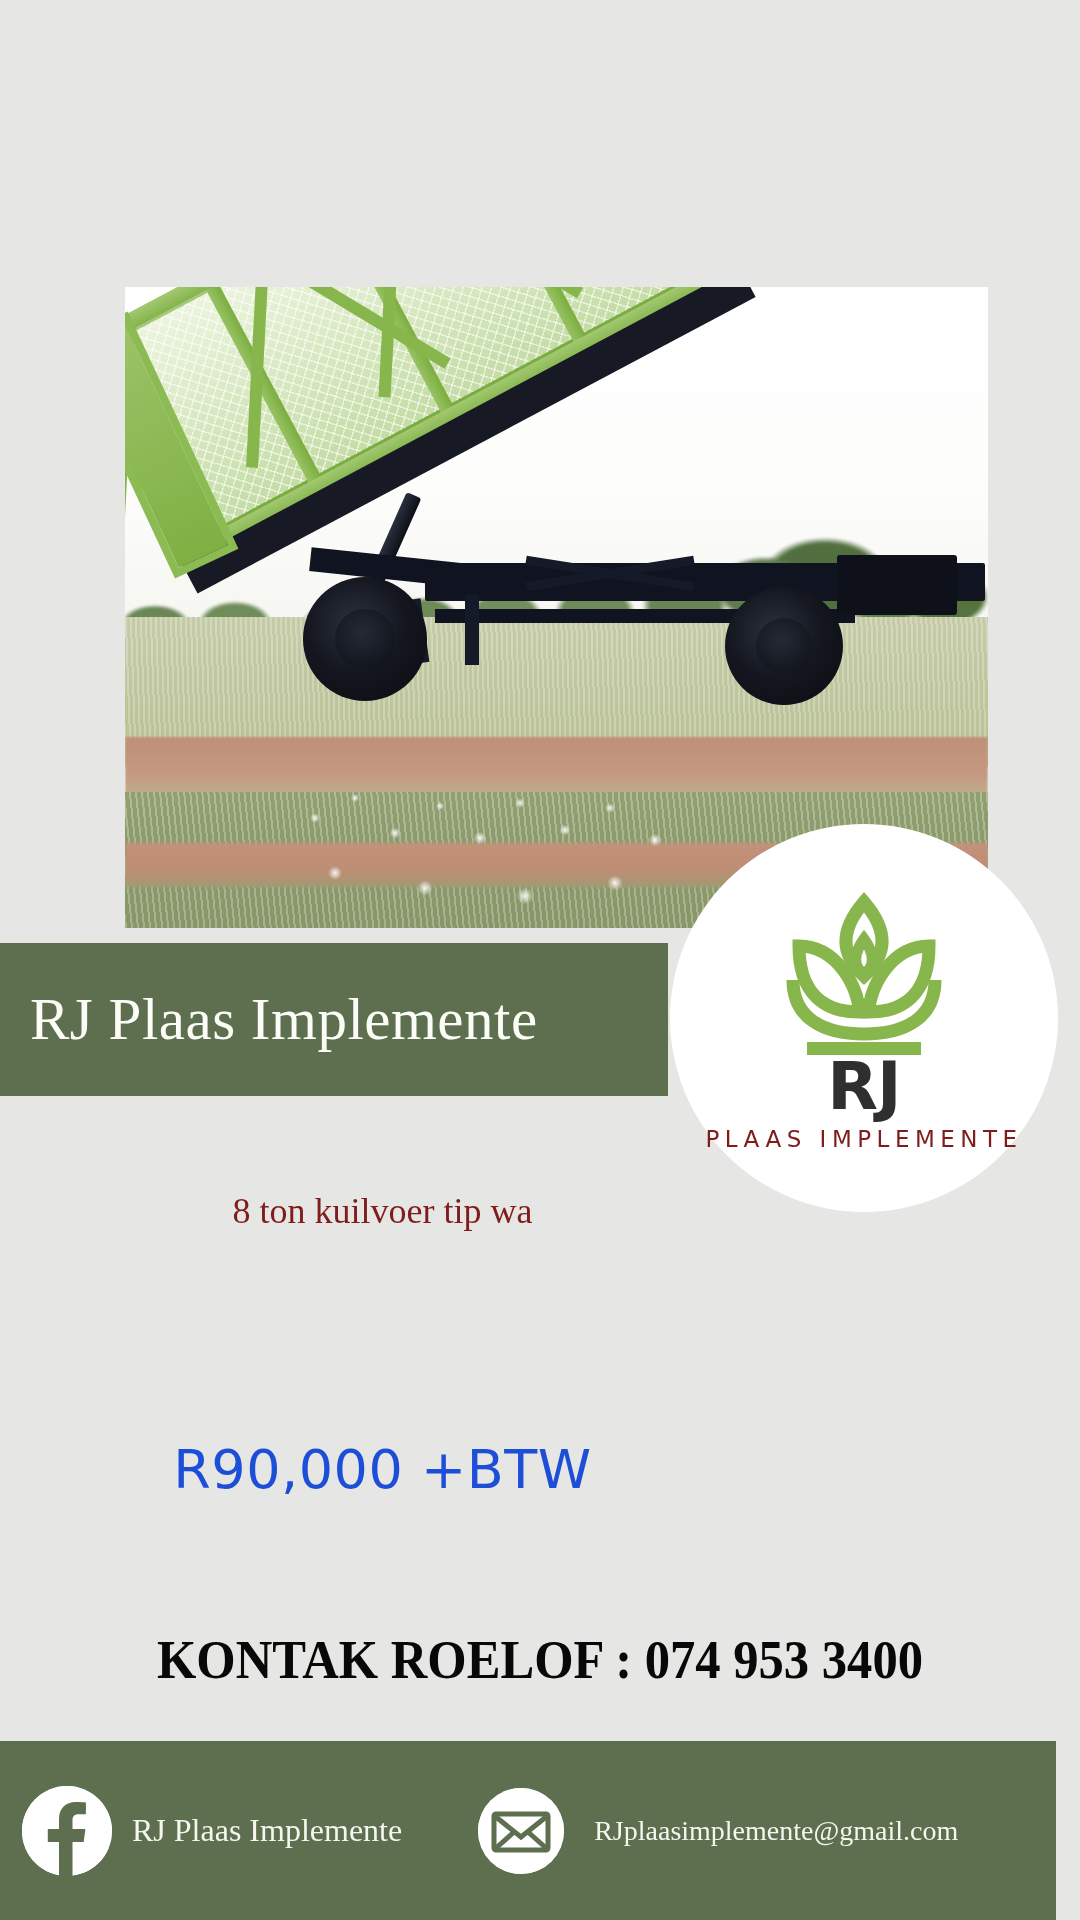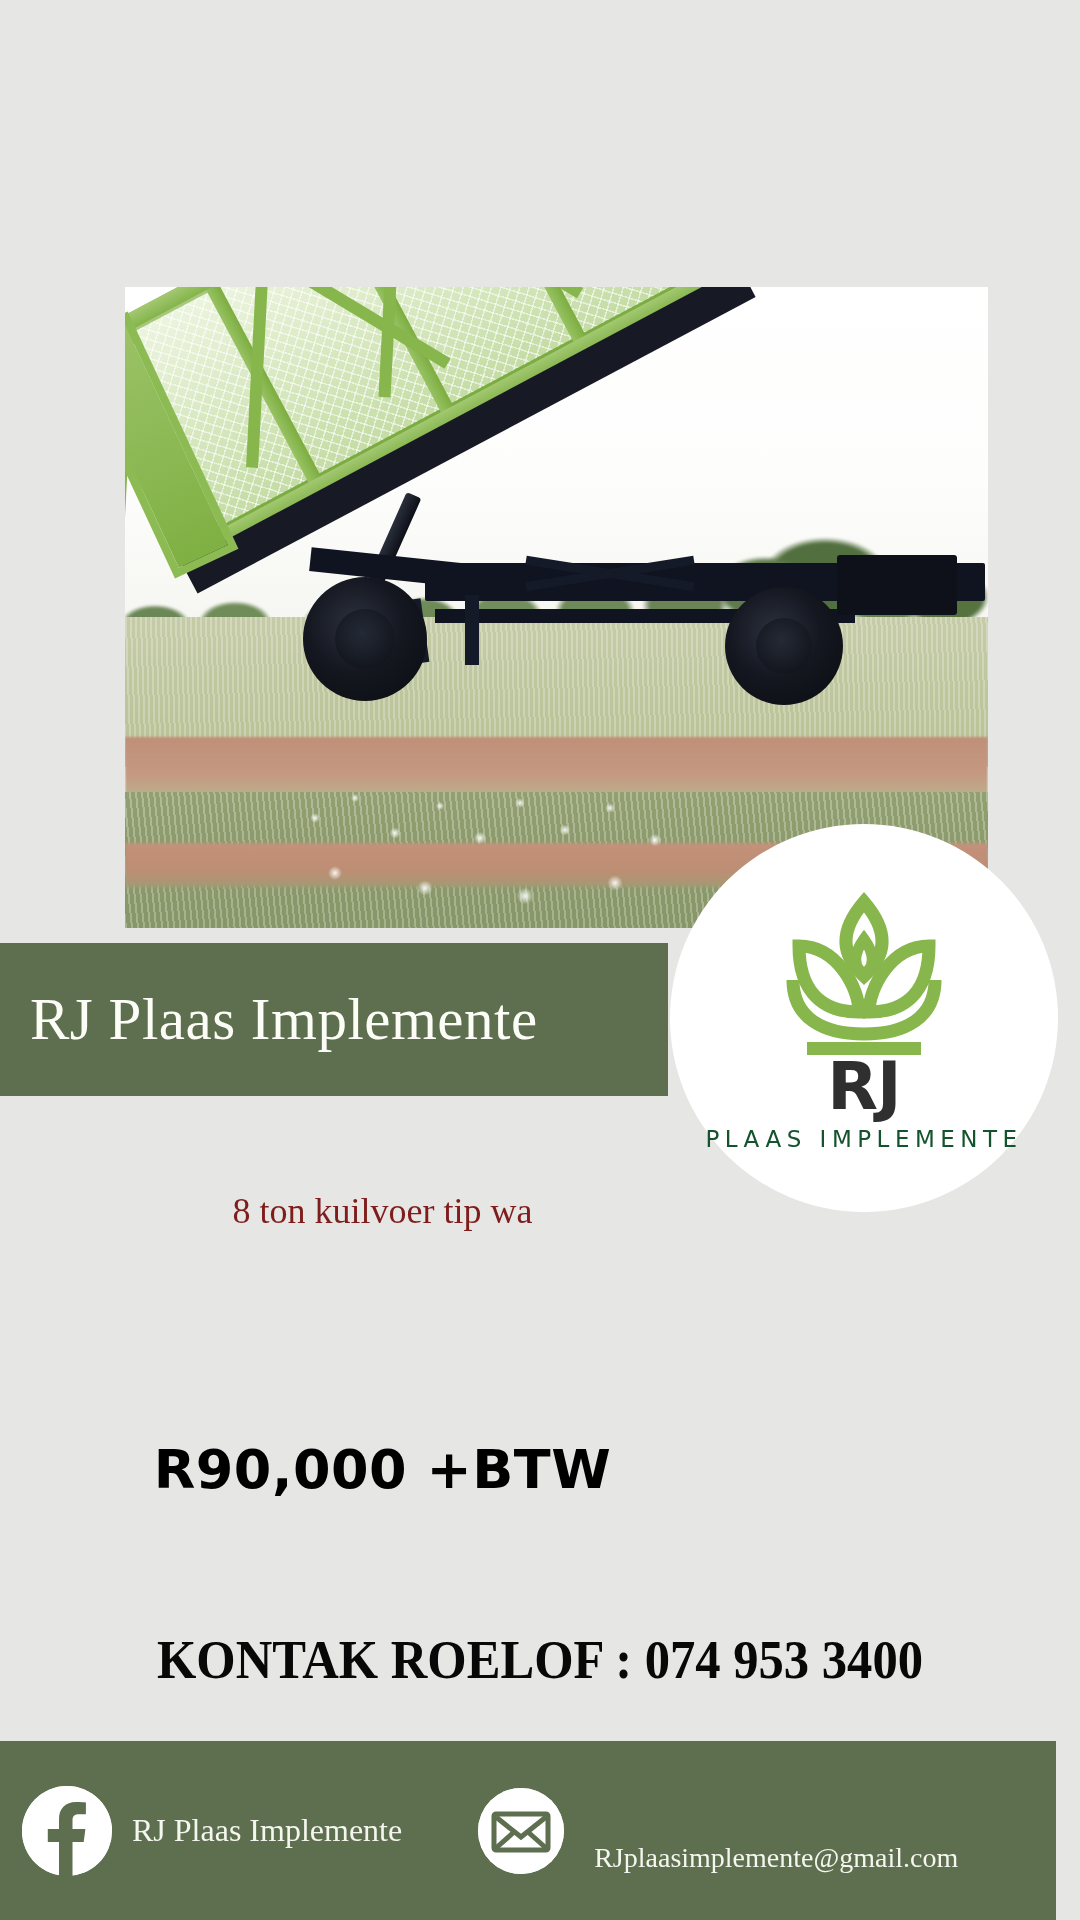--- a/index.html
+++ b/index.html
@@ -292,21 +292,21 @@
     font-weight: 700;
     font-size: 66px;
     color: #2f2f2f;
     line-height: .95;
     letter-spacing: -1px;
     margin-top: -6px;
   }
   .logo-sub {
     font-family: "DejaVu Sans", sans-serif;
     font-size: 23px;
-    color: #14532d;
+    color: #7f1d1d;
     letter-spacing: 5.5px;
     margin-top: 8px;
   }
 
   
   .description {
     position: absolute;
     left: 0;
     top: 1188px;
     width: 765px;
@@ -318,23 +318,23 @@
     z-index: 2;
   }
 
   
   .price {
     position: absolute;
     left: 0;
     top: 1438px;
     width: 765px;
     text-align: center;
-    color: #000000;
+    color: #1d4ed8;
     font-family: "DejaVu Sans", sans-serif;
-    font-weight: 700;
+    font-weight: 400;
     font-size: 54px;
     letter-spacing: 0.5px;
   }
 
   
   .contact {
     position: absolute;
     left: 0;
     top: 1628px;
     width: 1080px;
@@ -357,21 +357,21 @@
     background: #5d6f4e;
     display: flex;
     align-items: center;
     z-index: 4;
   }
   .foot-item {
     display: flex;
     align-items: center;
   }
   .foot-item.fb { margin-left: 22px; }
-  .foot-item.mail { margin-left: 76px; align-items: flex-end; }
+  .foot-item.mail { margin-left: 76px; }
   .icon-circle {
     width: 90px;
     height: 90px;
     border-radius: 50%;
     background: #ffffff;
     display: flex;
     align-items: center;
     justify-content: center;
     flex: none;
   }

